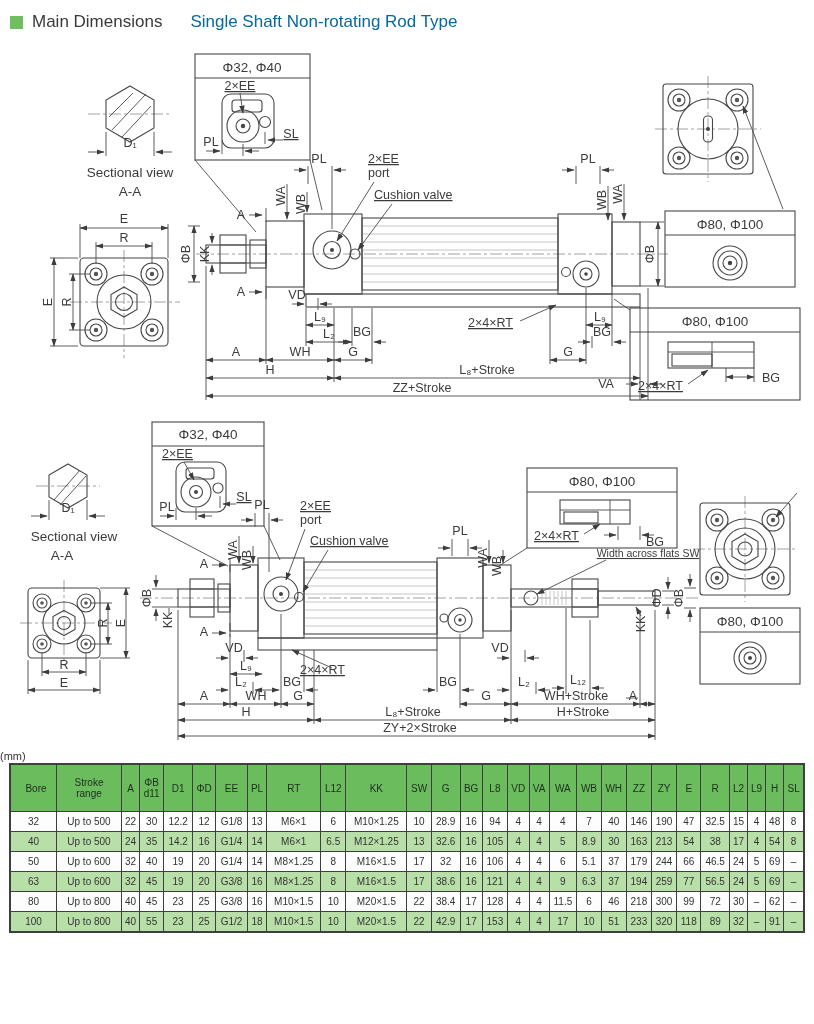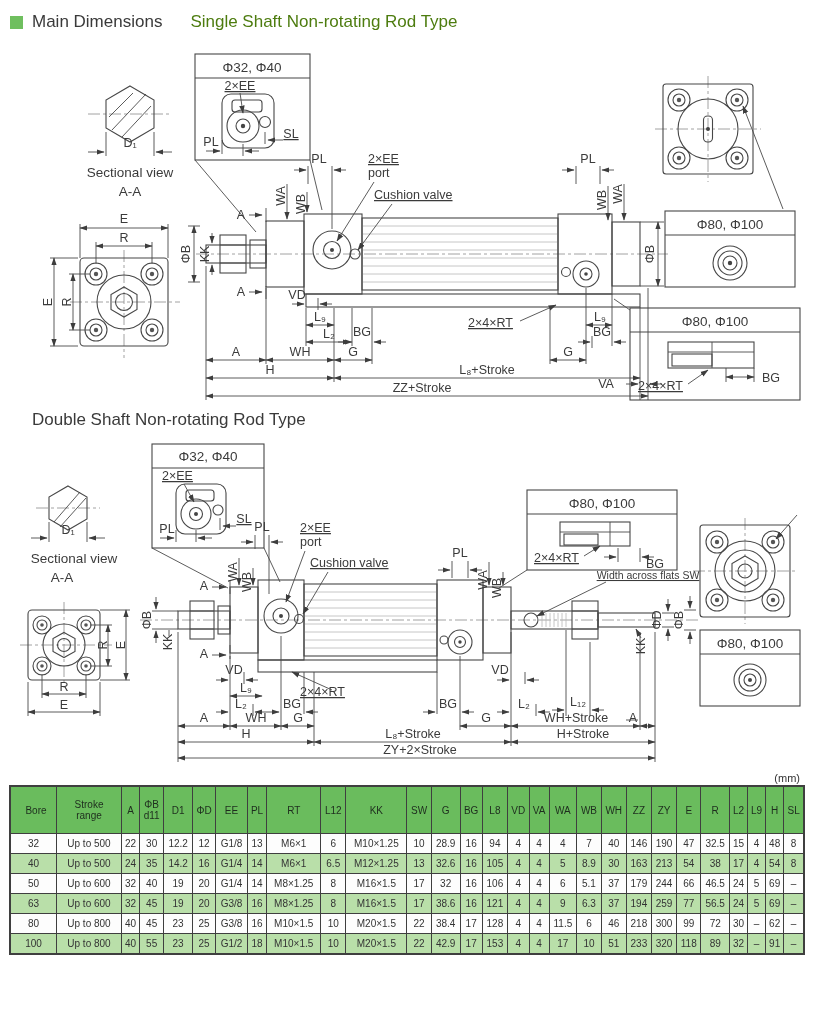--- a/index.html
+++ b/index.html
@@ -1,22 +1,22 @@
 <!DOCTYPE html>
 <html><head>
 <meta charset="utf-8">
 <style>
   html,body{margin:0;padding:0;background:#fff;}
   .page{width:814px;font-family:"Liberation Sans","DejaVu Sans",sans-serif;color:#333;background:#fff;}
   .hd{display:flex;align-items:center;padding:12px 0 4px 10px;}
   .bullet{width:13px;height:13px;background:#6fbf5f;display:inline-block;margin-right:9px;}
   .t1{font-size:17px;color:#3a3a3a;}
-  .t2{font-size:17px;color:#4d7c0f;margin-left:28px;}
+  .t2{font-size:17px;color:#0369a1;margin-left:28px;}
   .sec2{margin:2px 0 0 32px;}
-  .unit{text-align:right;font-size:11px;color:#333;padding:2px 14px 1px 0;}
+  .unit{font-size:11px;color:#333;padding:2px 14px 1px 0;}
   table{border-collapse:collapse;width:796px;margin:0 9px;font-size:10px;border:2px solid #3f3f3f;table-layout:auto;}
   th{background:#6abc5d;font-weight:normal;border:1px solid #3f3f3f;white-space:pre-line;padding:3px 1px;color:#1e2d1e;height:40px;}
   td{border:1px solid #3f3f3f;text-align:center;padding:4px 1px;background:#fdfdfd;white-space:nowrap;}
   tr.alt td{background:#b9dfa9;}
   th:first-child{width:38px;padding-left:6px;} th:nth-child(2){width:62px;text-align:center;}
   svg{display:block;}
   svg text{text-anchor:middle;font-family:"Liberation Sans","DejaVu Sans",sans-serif;font-size:12.5px;fill:#3b3b3b;}
   svg text.ts{font-size:13.5px;}
   svg text.sm{font-size:10.5px;}
   svg text.as{text-anchor:start;} svg text.ae{text-anchor:end;}
@@ -249,21 +249,20 @@
       <rect x="672" y="318" width="40" height="12" fill="url(#hx)" class="o"></rect>
       <path class="dm" d="M712 306 V332"></path>
       <text class="as und" x="638" y="354">2×4×RT</text>
       <line class="dm" x1="688" y1="348" x2="708" y2="334" marker-end="url(#ah)"></line>
       <path class="dm" d="M726 332 V346 M754 332 V346"></path>
       <line class="dm" x1="726" y1="341" x2="754" y2="341" marker-start="url(#ah)" marker-end="url(#ah)"></line>
       <text class="as" x="762" y="346">BG</text>
     </g>
   </svg>
 
-  <div class="t1 sec2">Double Shaft Non-rotating Rod Type</div>
 
   <svg width="814" height="340" viewBox="0 0 814 340">
 
     <g>
       <line class="cl" x1="36" y1="78" x2="100" y2="78"></line>
       <polygon class="o" fill="#f2f2f2" points="68,56 87,67 87,89 68,100 49,89 49,67"></polygon>
       <path class="dm" d="M54 92 L80 62 M60 97 L86 68"></path>
       <path class="dm" d="M49 92 V112 M87 92 V112"></path>
       <line class="dm" x1="31" y1="108" x2="47" y2="108" marker-end="url(#ah)"></line>
       <line class="dm" x1="105" y1="108" x2="89" y2="108" marker-end="url(#ah)"></line>

